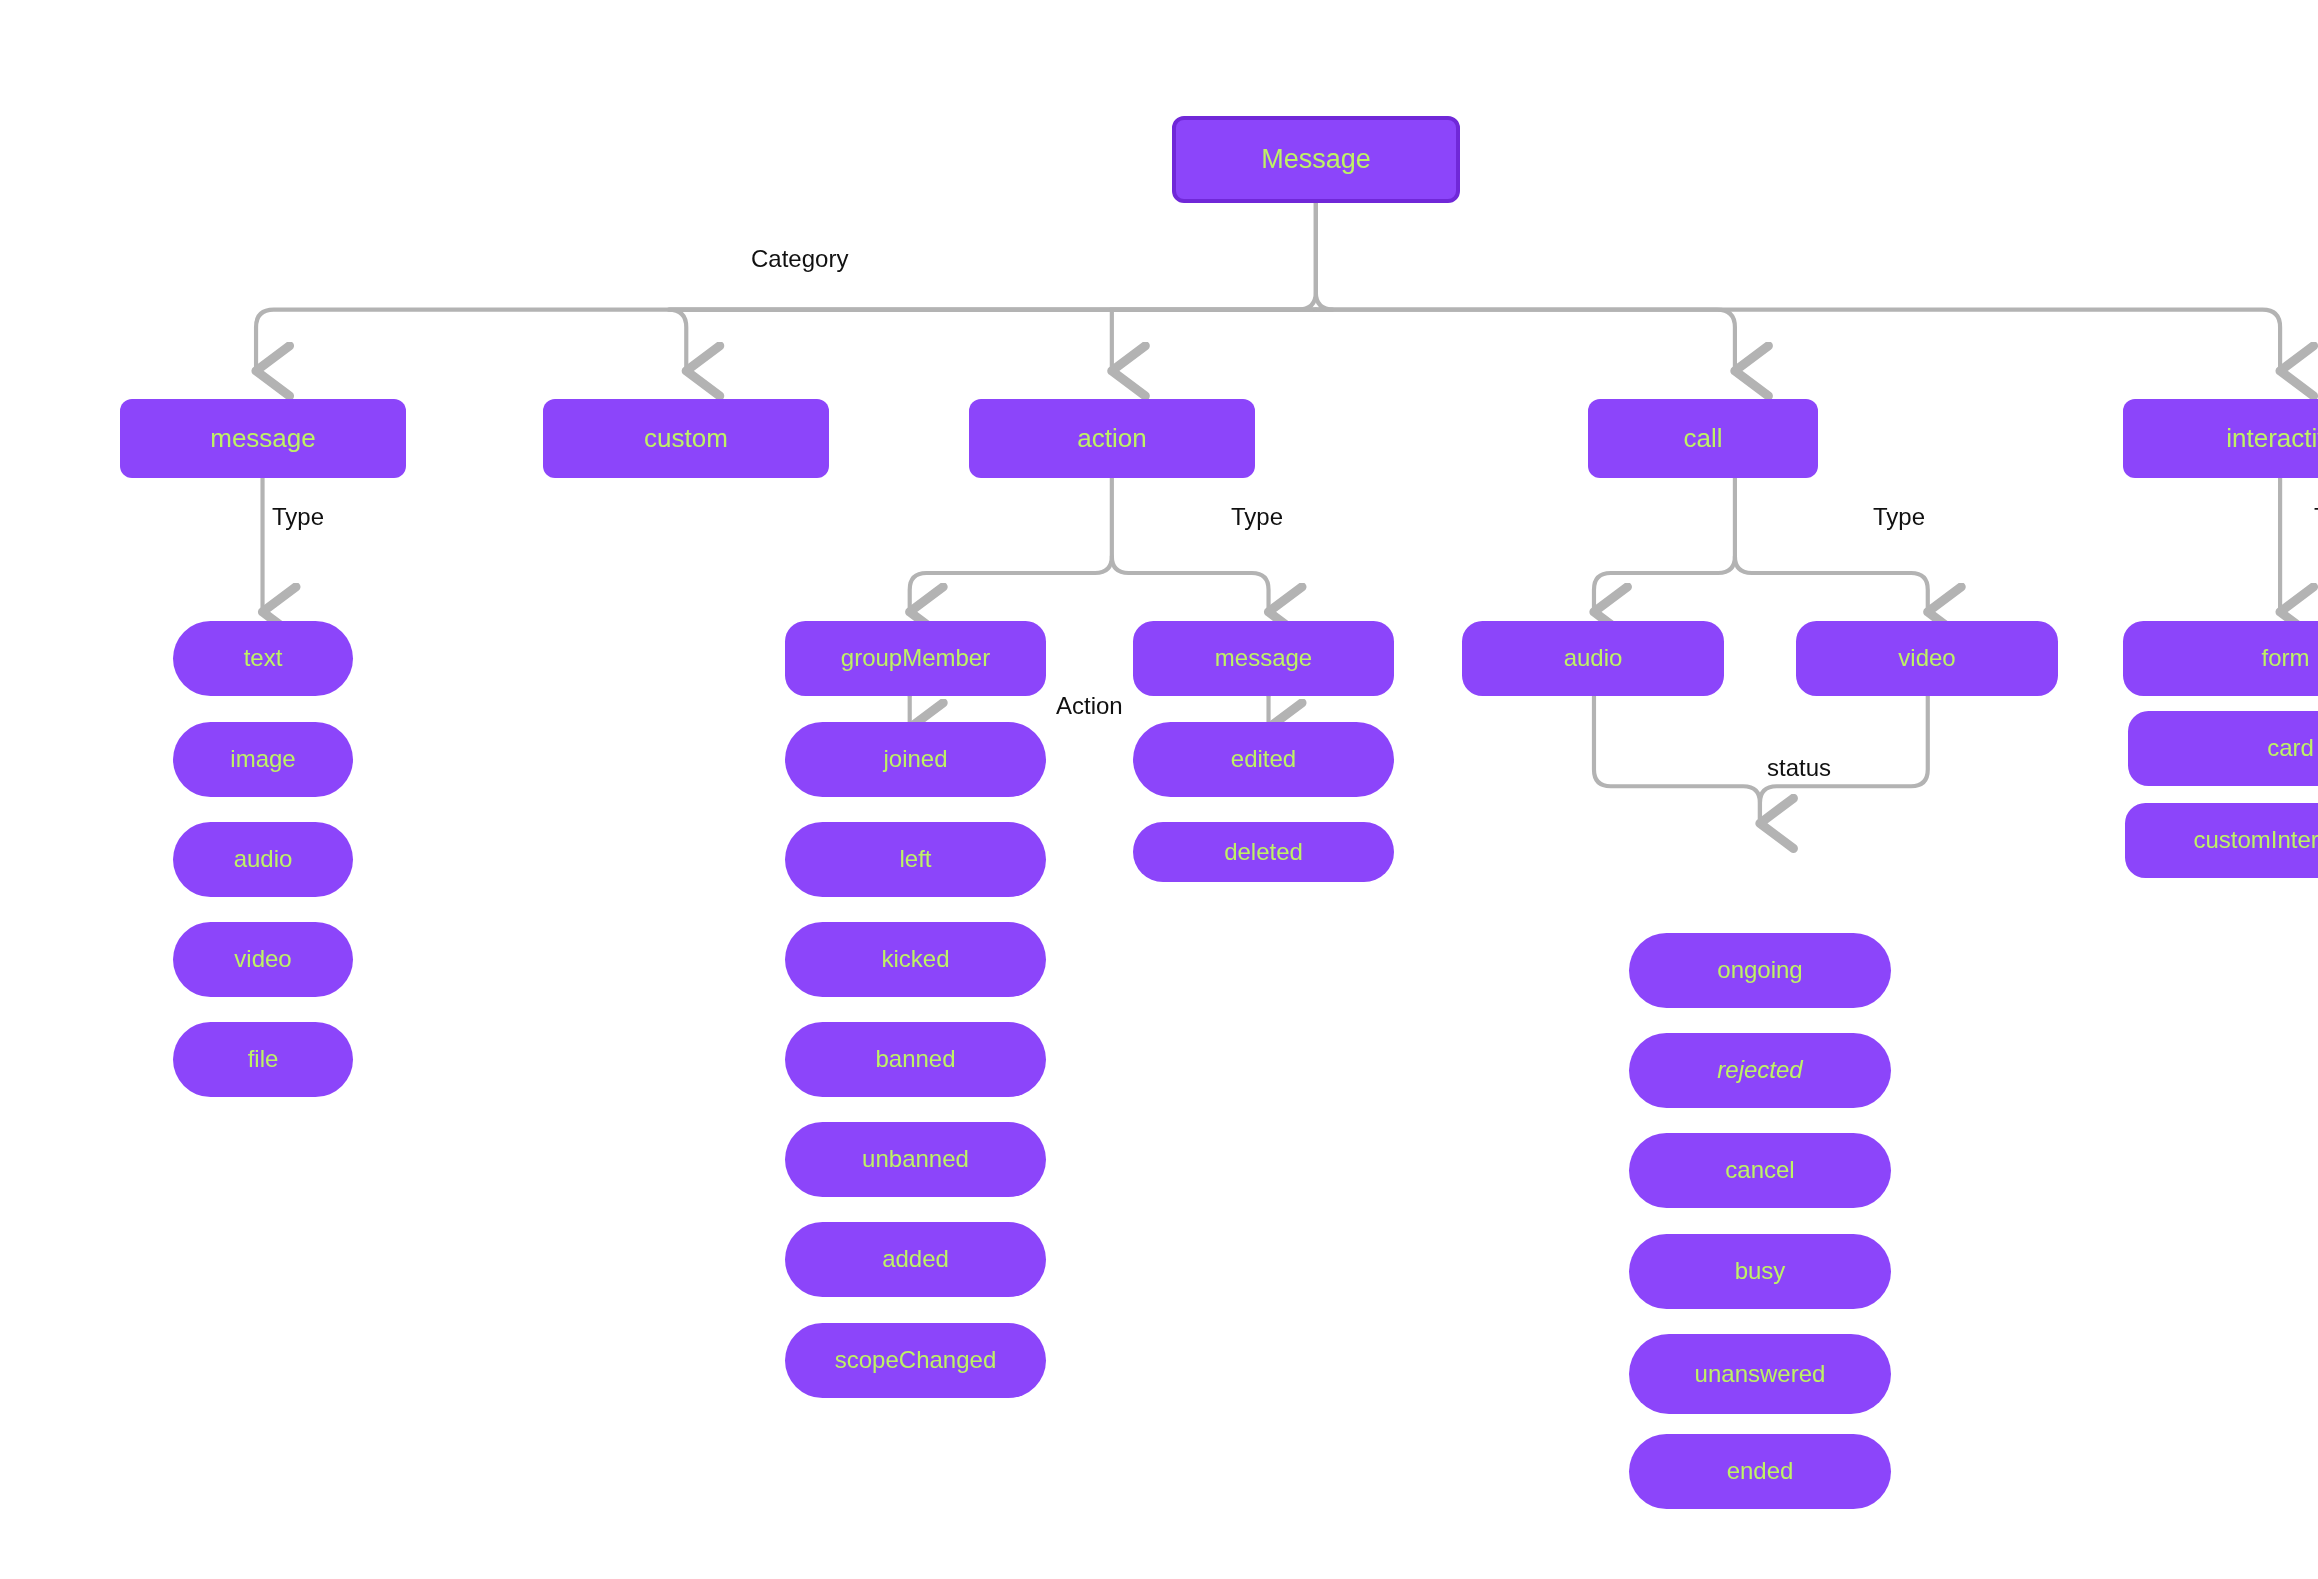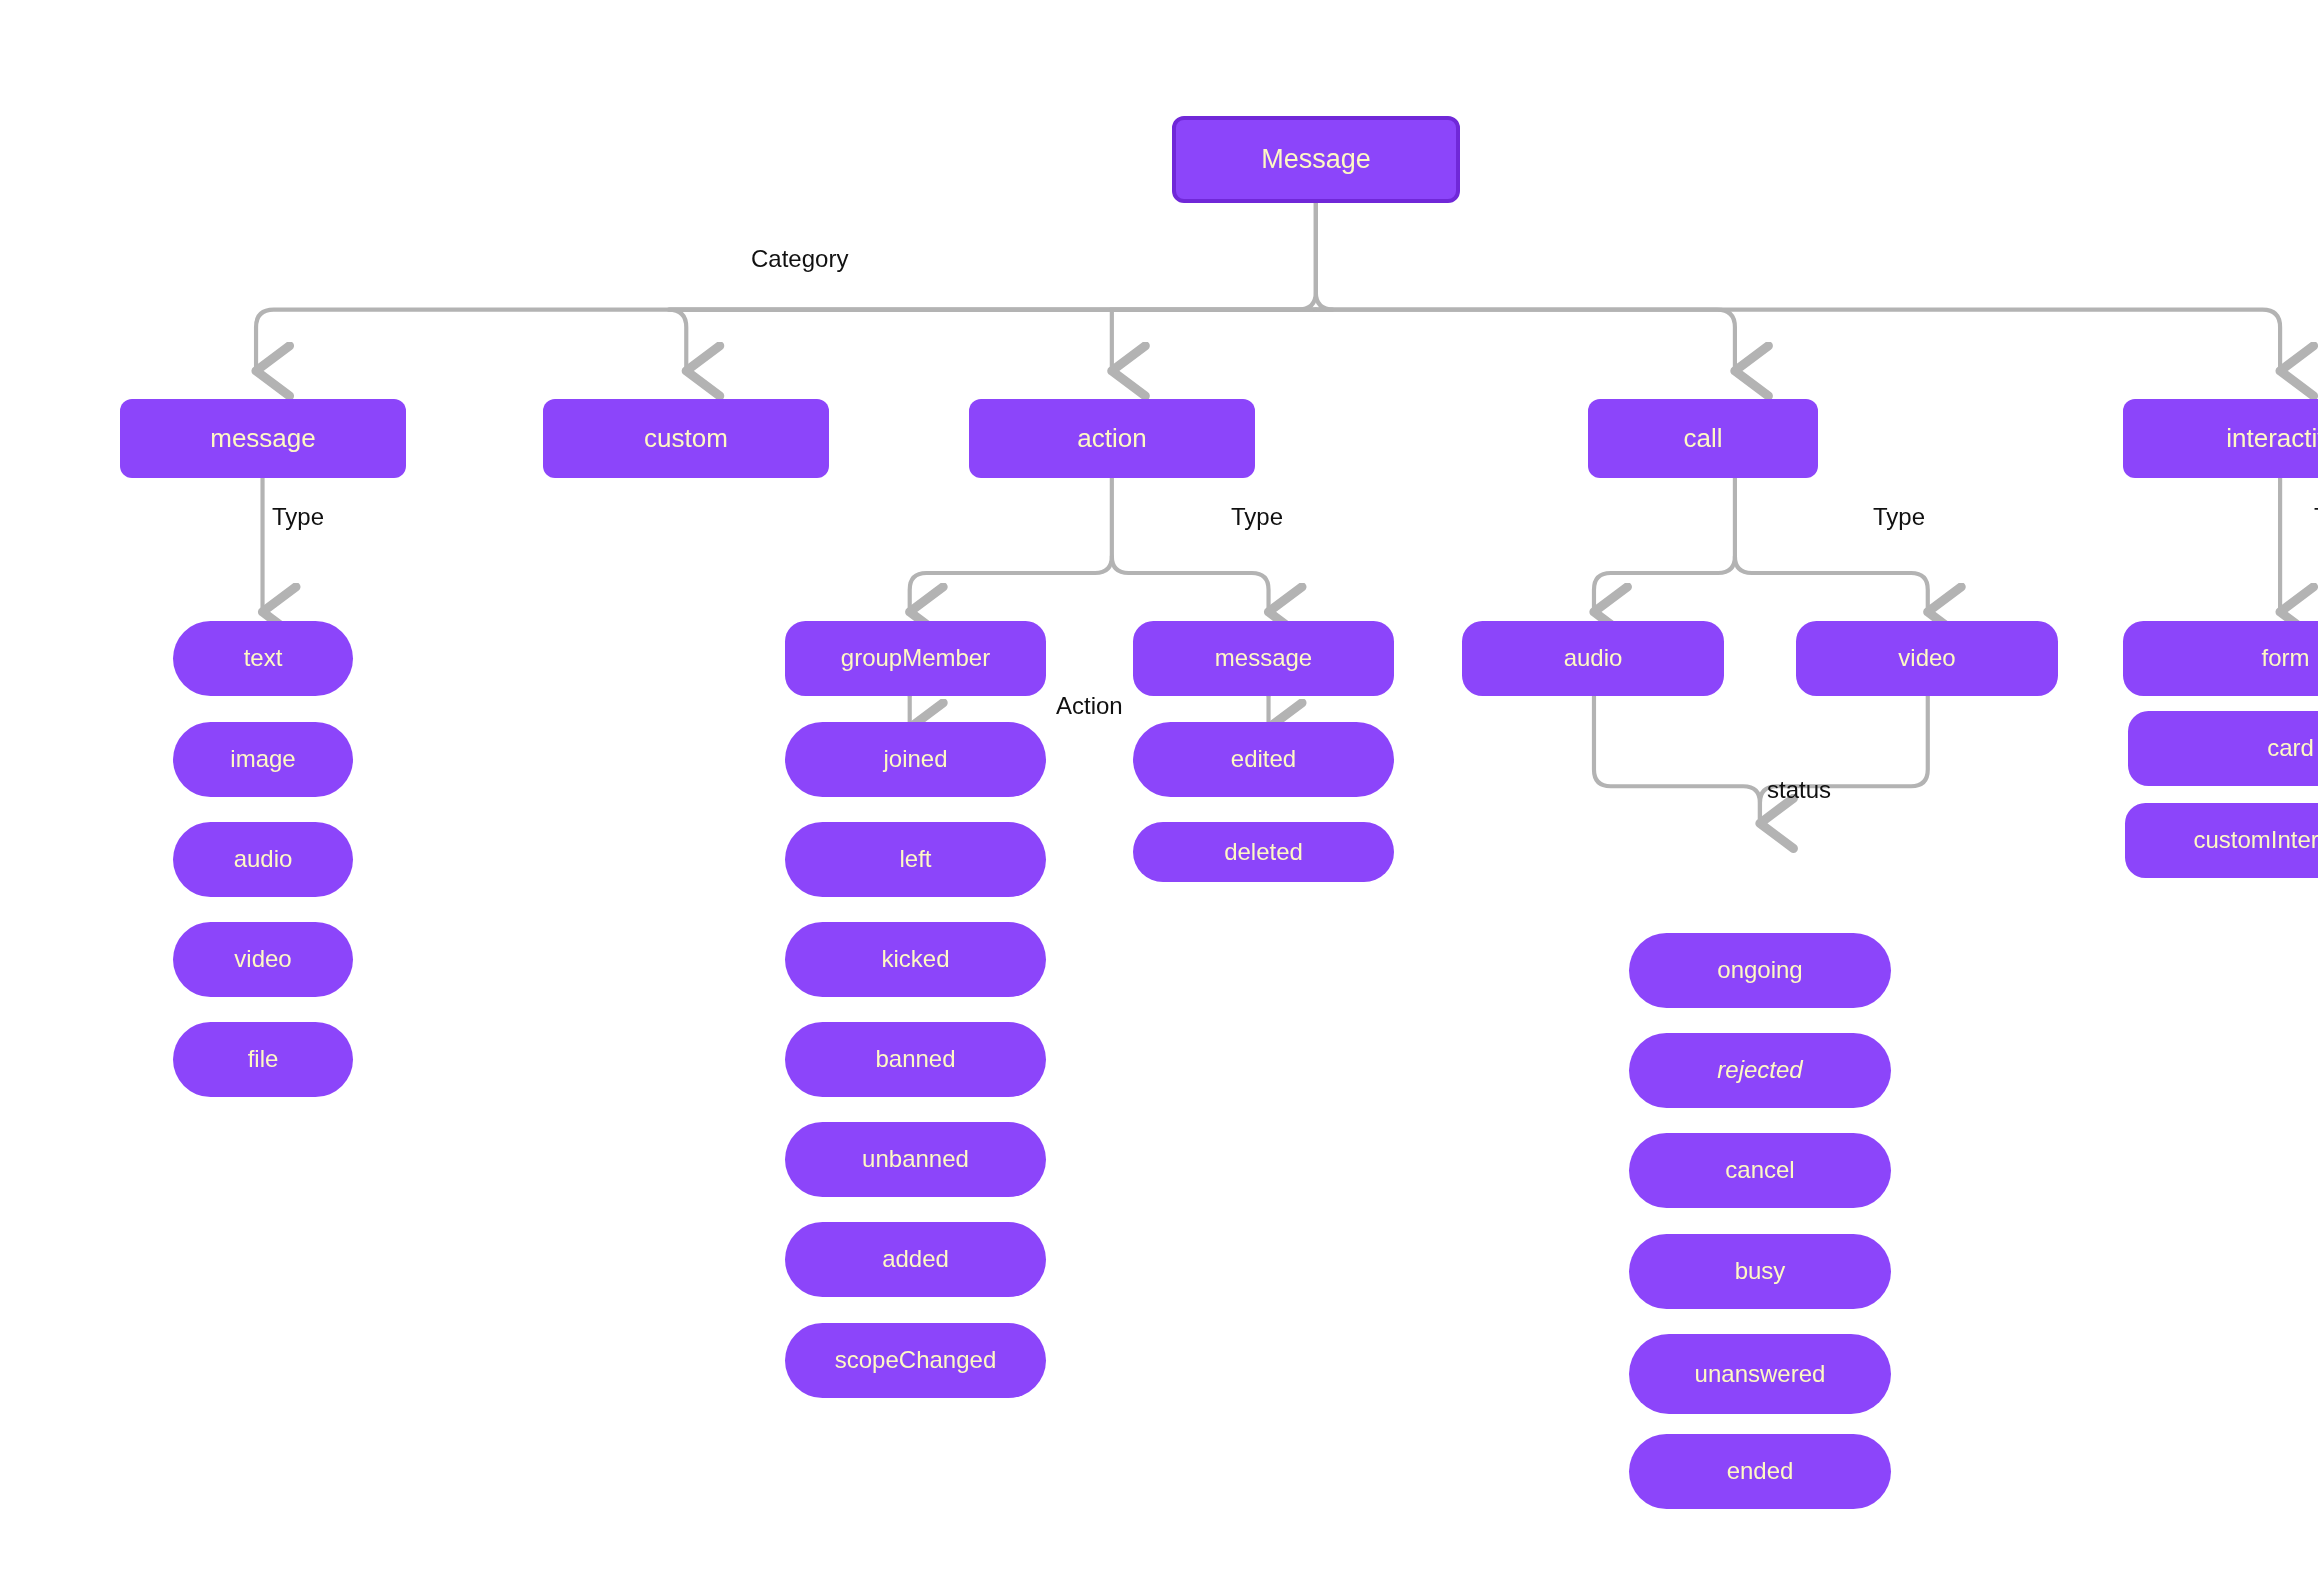--- a/index.html
+++ b/index.html
@@ -7,21 +7,21 @@
   body{
     font-family:"Liberation Sans","DejaVu Sans",sans-serif;
     width:2538px;height:1579px;position:relative;overflow:hidden;
   }
   #canvas{position:absolute;left:0;top:0;width:2538px;height:1579px;}
   svg.edges{position:absolute;left:0;top:0;width:2538px;height:1579px;pointer-events:none;}
 
   .node{
     position:absolute;
     display:flex;align-items:center;justify-content:center;
-    color:#fef9c3;
+    color:#bef264;
     background:#8C45FA;
     box-sizing:border-box;
     text-align:center;
     line-height:1.1;
     white-space:nowrap;
   }
   .node.root{
     border:4.2px solid #7028D8;
     border-radius:12px;
     font-size:27px;
@@ -105,21 +105,21 @@
     <span>call</span>
   </div>
   <div class="node lvl2" style="left:2123px;top:399px;width:325px;height:79px;">
     <span>interactive</span>
   </div>
 
   <div class="edge-label" style="left:272px;top:505px;">Type</div>
   <div class="edge-label" style="left:1231px;top:505px;">Type</div>
   <div class="edge-label" style="left:1056px;top:694px;">Action</div>
   <div class="edge-label" style="left:1873px;top:505px;">Type</div>
-  <div class="edge-label" style="left:1767px;top:756px;margin-top:22px;">status</div>
+  <div class="edge-label" style="left:1767px;top:756px;">status</div>
   <div class="edge-label" style="left:2314px;top:505px;">Type</div>
 
   <div class="node leaf" style="left:173px;top:621px;width:180px;height:75px;">
     <span>text</span>
   </div>
   <div class="node leaf" style="left:173px;top:722px;width:180px;height:75px;">
     <span>image</span>
   </div>
   <div class="node leaf" style="left:173px;top:822px;width:180px;height:75px;">
     <span>audio</span>

